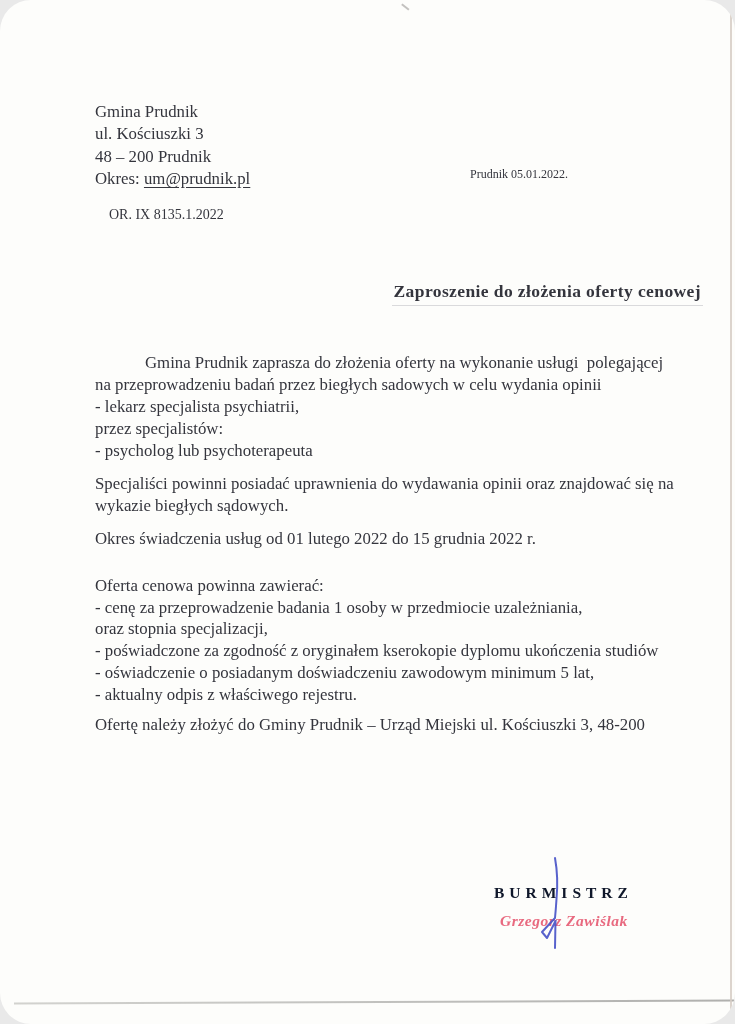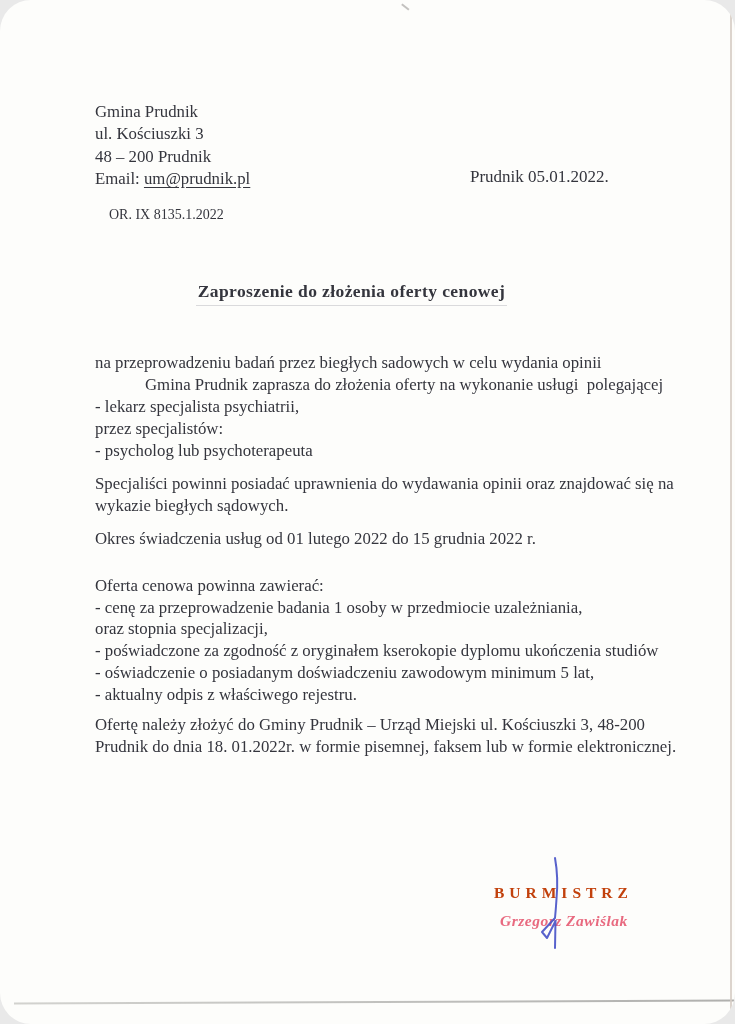--- a/index.html
+++ b/index.html
@@ -14,25 +14,25 @@
     color: #34353d;
     border-radius: 31px;
   }
   .line { white-space: pre; font-size: 16.8px; line-height: 22px; }
 
   
   .sender { position: absolute; left: 95px; top: 101px; }
   .sender .line { line-height: 22.3px; }
   .email-link { text-decoration: underline; text-underline-offset: 3px; }
 
-  .dateline { position: absolute; left: 470px; top: 167px; font-size: 17px; white-space: pre; text-align: center; }
+  .dateline { position: absolute; left: 470px; top: 167px; font-size: 12px; white-space: pre; text-align: center; }
   .reference { position: absolute; left: 109px; top: 207px; font-size: 14px; white-space: pre; }
 
   
-  .title-wrap { position: absolute; left: 0; top: 281px; width: 703px; text-align: center; }
+  .title-wrap { position: absolute; left: 0; top: 281px; width: 703px; text-align: right; }
   .title {
     display: inline-block;
     font-size: 17.5px;
     font-weight: bold;
     letter-spacing: 0.4px;
     padding: 0 2px 3px 2px;
     border-bottom: 1.5px solid rgba(95, 95, 108, 0.22); 
   }
 
   
@@ -44,21 +44,21 @@
   .para-offer { margin-top: 25px; }
   .para-offer .line { line-height: 21.7px; }
   .para-submission { margin-top: 9px; }
 
   
   .stamp { position: absolute; left: 494px; top: 884px; width: 160px; }
   .stamp-role {
     font-size: 15.5px;
     font-weight: bold;
     letter-spacing: 5px;
-    color: #c2410c;
+    color: #0f172a;
     white-space: pre;
   }
   .stamp-name {
     margin-top: 10px;
     margin-left: 6px;
     font-size: 15.5px;
     font-style: italic;
     font-weight: bold;
     color: #e8697f;
     white-space: pre;
@@ -86,36 +86,36 @@
 </style>
 </head>
 <body>
 
 <div class="page">
 
   <div class="sender">
     <div class="line">Gmina Prudnik</div>
     <div class="line">ul. Kościuszki 3</div>
     <div class="line">48 – 200 Prudnik</div>
-    <div class="line"><span>Email: </span><span class="email-link">um@prudnik.pl</span></div>
+    <div class="line"><span>Okres: </span><span class="email-link">um@prudnik.pl</span></div>
   </div>
 
   <div class="dateline">Prudnik 05.01.2022.</div>
 
   <div class="reference">OR. IX 8135.1.2022</div>
 
   <div class="title-wrap">
     <span class="title">Zaproszenie do złożenia oferty cenowej</span>
   </div>
 
   <div class="body">
 
     <div>
+      <div class="line indent">Gmina Prudnik zaprasza do złożenia oferty na wykonanie usługi  polegającej</div>
       <div class="line">na przeprowadzeniu badań przez biegłych sadowych w celu wydania opinii</div>
-      <div class="line indent">Gmina Prudnik zaprasza do złożenia oferty na wykonanie usługi  polegającej</div>
       <div class="line">- lekarz specjalista psychiatrii,</div>
       <div class="line">przez specjalistów:</div>
       <div class="line">- psycholog lub psychoterapeuta</div>
     </div>
 
     <div class="para-requirements">
       <div class="line">Specjaliści powinni posiadać uprawnienia do wydawania opinii oraz znajdować się na</div>
       <div class="line">wykazie biegłych sądowych.</div>
     </div>
 
@@ -128,21 +128,20 @@
       <div class="line">Oferta cenowa powinna zawierać:</div>
       <div class="line">- cenę za przeprowadzenie badania 1 osoby w przedmiocie uzależniania,</div>
       <div class="line">oraz stopnia specjalizacji,</div>
       <div class="line">- poświadczone za zgodność z oryginałem kserokopie dyplomu ukończenia studiów</div>
       <div class="line">- oświadczenie o posiadanym doświadczeniu zawodowym minimum 5 lat,</div>
       <div class="line">- aktualny odpis z właściwego rejestru.</div>
     </div>
 
     <div class="para-submission">
       <div class="line">Ofertę należy złożyć do Gminy Prudnik – Urząd Miejski ul. Kościuszki 3, 48-200</div>
-      <div class="line">Prudnik do dnia 18. 01.2022r. w formie pisemnej, faksem lub w formie elektronicznej.</div>
     </div>
 
   </div>
 
   <div class="stamp">
     <div class="stamp-role">BURMISTRZ</div>
     <div class="stamp-name">Grzegorz Zawiślak</div>
   </div>
 
   <svg class="pen-svg" width="42" height="100" viewBox="0 0 42 100">

